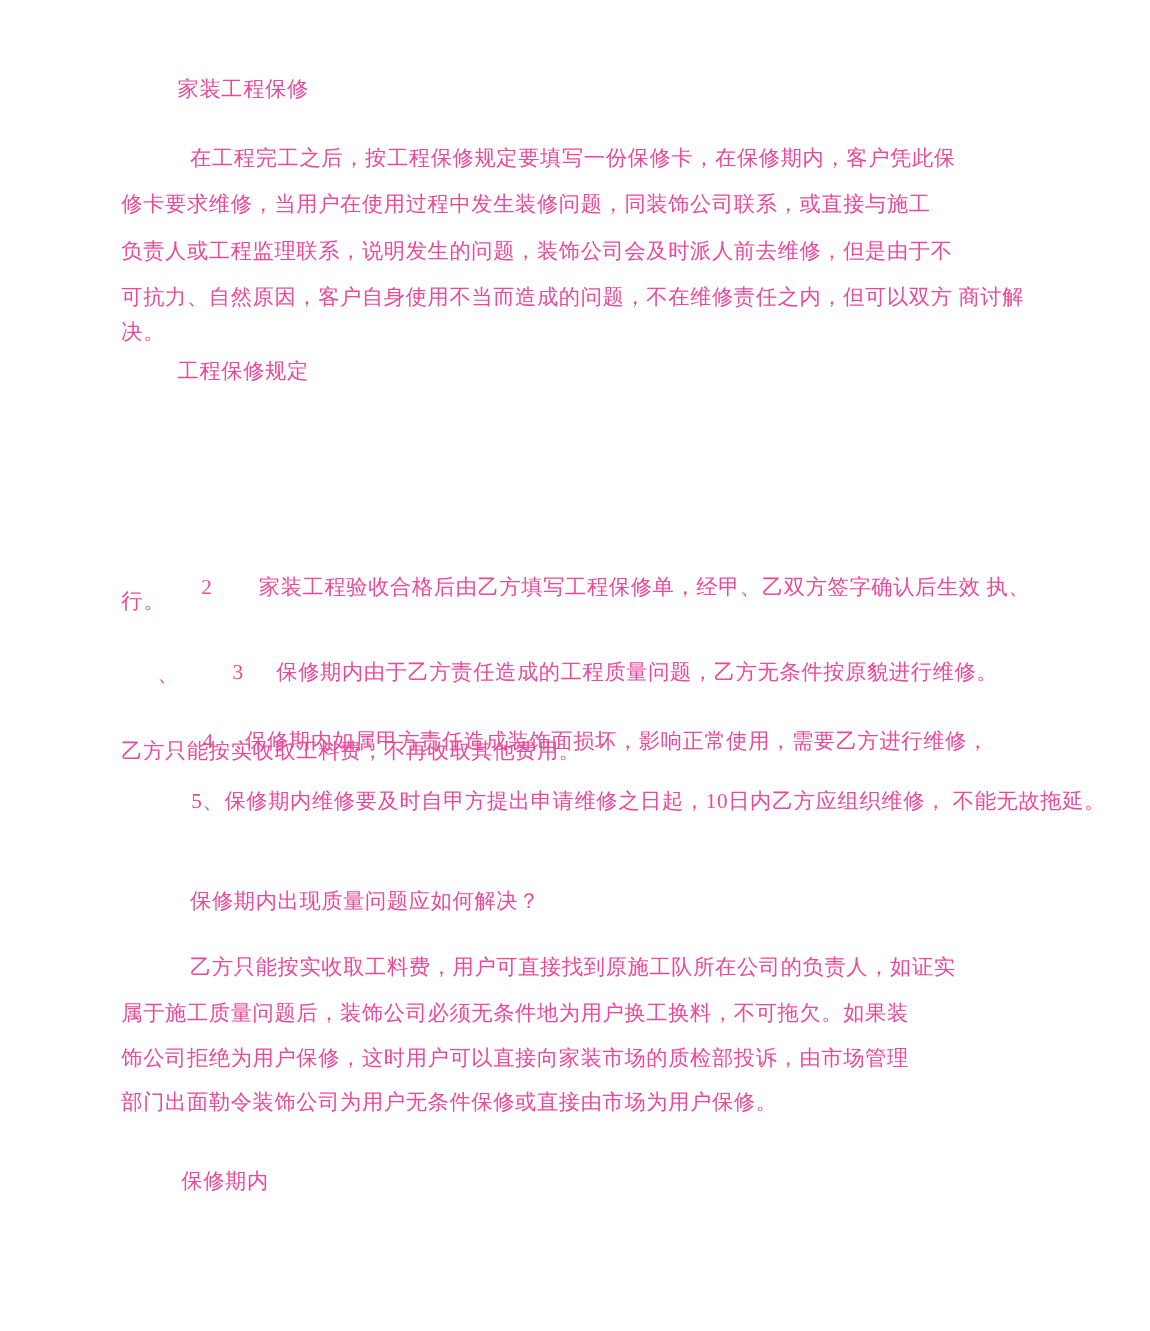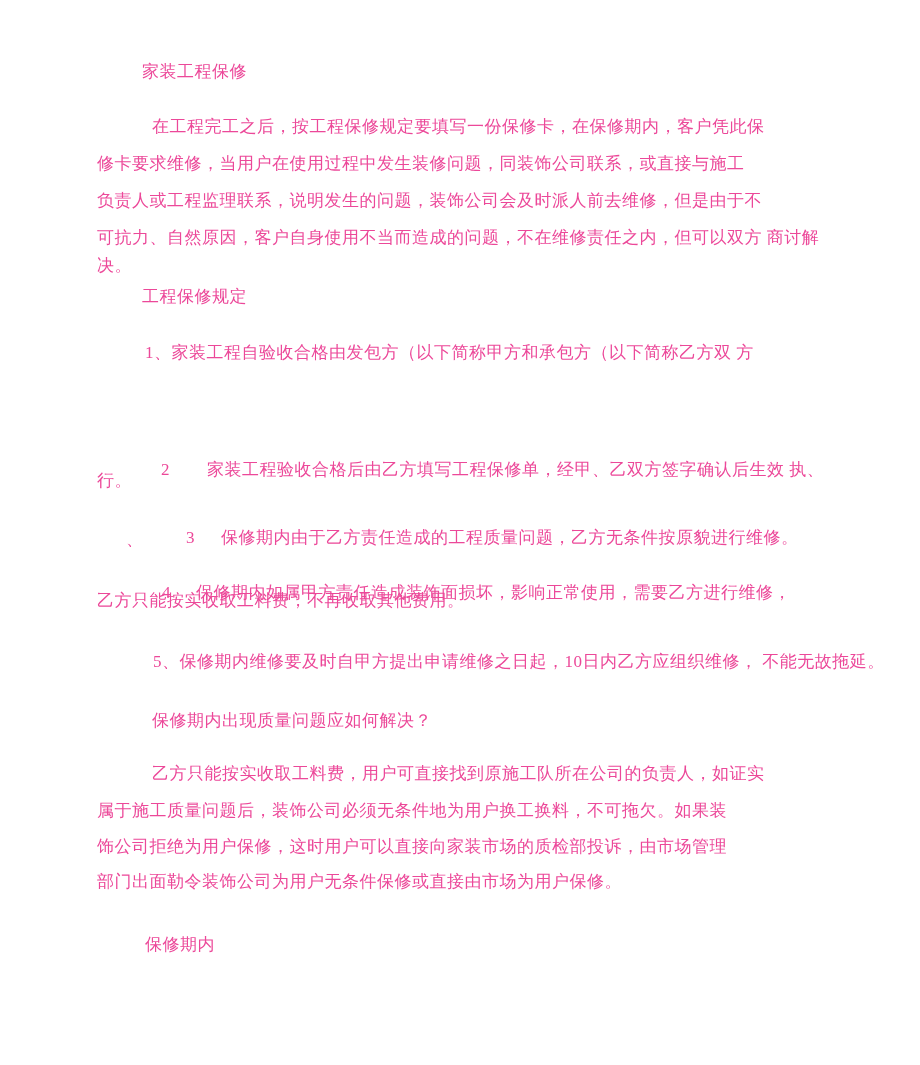--- a/index.html
+++ b/index.html
@@ -37,38 +37,37 @@
   <div class="ln" style="left:142px; top:37px;">家装工程保修</div>
 
   <div class="ln" style="left:152px; top:92px;">在工程完工之后，按工程保修规定要填写一份保修卡，在保修期内，客户凭此保</div>
   <div class="ln" style="left:97px; top:129px;">修卡要求维修，当用户在使用过程中发生装修问题，同装饰公司联系，或直接与施工</div>
   <div class="ln" style="left:97px; top:203px;">可抗力、自然原因，客户自身使用不当而造成的问题，不在维修责任之内，但可以双方 商讨解</div>
   <div class="ln" style="left:97px; top:166px;">负责人或工程监理联系，说明发生的问题，装饰公司会及时派人前去维修，但是由于不</div>
   <div class="ln" style="left:97px; top:231px;">决。</div>
 
   <div class="ln" style="left:142px; top:262px;">工程保修规定</div>
 
-  <div class="ln" style="left:145px; top:318px;">1、家装工程自验收合格由发包方（以下简称甲方和承包方（以下简称乙方双 方</div>
 
   <div class="ln" style="left:142px; top:413px;">
     <span class="num" style="width:46px;">2</span><span>家装工程验收合格后由乙方填写工程保修单，经甲、乙双方签字确认后生效 执、</span>
   </div>
   <div class="ln" style="left:97px; top:446px;">行。</div>
 
   <div class="ln" style="left:167px; top:481px;">
     <span class="num" style="width:35px;">3</span><span>保修期内由于乙方责任造成的工程质量问题，乙方无条件按原貌进行维修。</span>
   </div>
   <div class="ln" style="left:126px; top:505px;">、</div>
 
   <div class="ln" style="left:143px; top:536px;">
     <span class="num" style="width:34px;">4</span><span>保修期内如属甲方责任造成装饰面损坏，影响正常使用，需要乙方进行维修，</span>
   </div>
   <div class="ln" style="left:97px; top:566px;">乙方只能按实收取工料费，不再收取其他费用。</div>
 
-  <div class="ln" style="left:153px; top:627px;text-align:center;">5、保修期内维修要及时自甲方提出申请维修之日起，10日内乙方应组织维修， 不能无故拖延。</div>
+  <div class="ln" style="left:153px; top:606px;text-align:center;">5、保修期内维修要及时自甲方提出申请维修之日起，10日内乙方应组织维修， 不能无故拖延。</div>
 
   <div class="ln" style="left:152px; top:686px;">保修期内出现质量问题应如何解决？</div>
 
   <div class="ln" style="left:152px; top:739px;">乙方只能按实收取工料费，用户可直接找到原施工队所在公司的负责人，如证实</div>
   <div class="ln" style="left:97px; top:776px;">属于施工质量问题后，装饰公司必须无条件地为用户换工换料，不可拖欠。如果装</div>
   <div class="ln" style="left:97px; top:812px;">饰公司拒绝为用户保修，这时用户可以直接向家装市场的质检部投诉，由市场管理</div>
   <div class="ln" style="left:97px; top:847px;">部门出面勒令装饰公司为用户无条件保修或直接由市场为用户保修。</div>
 
   <div class="ln" style="left:145px; top:910px;">保修期内</div>
 

